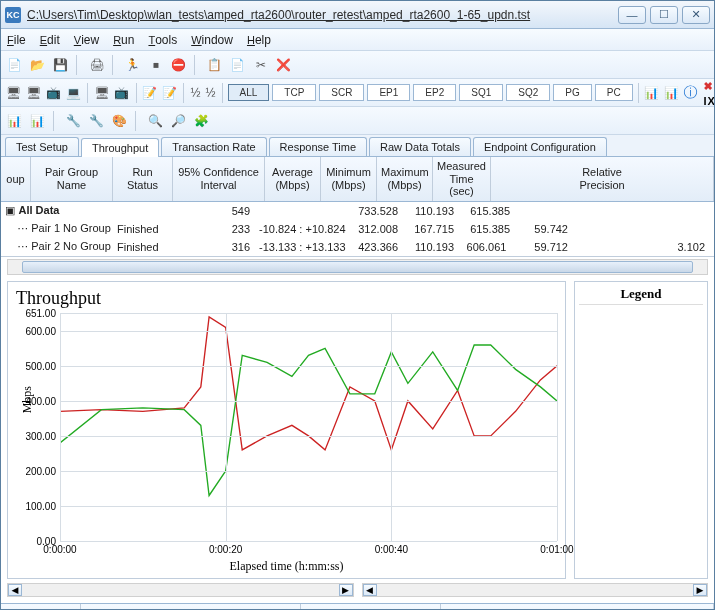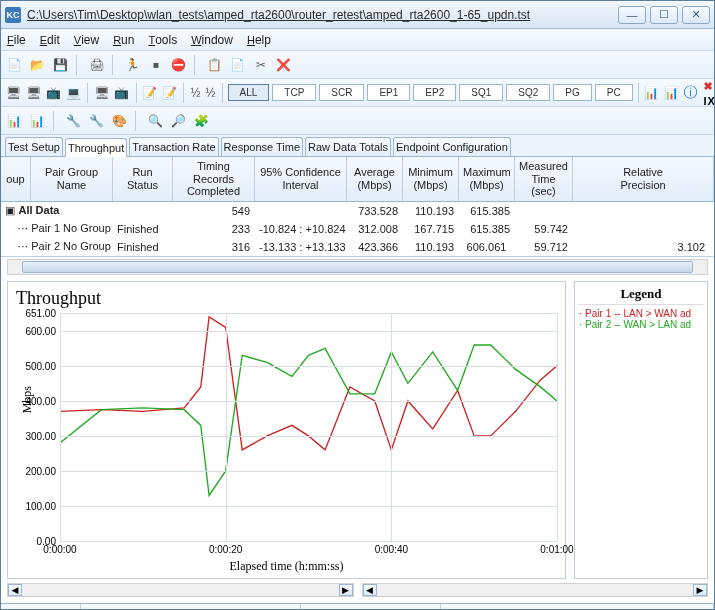--- a/index.html
+++ b/index.html
@@ -14,21 +14,21 @@
 .menubar span u { text-decoration: underline; }
 .toolbar { height:28px; background:linear-gradient(#f5faff,#e8f1fb); border-bottom:1px solid #c9d8e8; display:flex; align-items:center; padding:0 4px; gap:3px;}
 .tbtn { width:20px; height:20px; border:1px solid transparent; display:flex; align-items:center; justify-content:center; font-size:12px; color:#555;}
 .tsep { width:6px; height:20px; border-left:1px solid #c0cddc; margin:0 2px;}
 .tlbl { padding:2px 11px; border:1px solid #9bb7d4; background:#fff; font-size:10px; color:#333;}
 .tlbl.active { background:#e0ecf8; border-color:#5a7fa0;}
 .brand { margin-left:auto; display:flex; align-items:center; gap:6px; padding-right:6px;}
 .brand .ix { font-weight:bold; font-size:13px; letter-spacing:1px;}
 .brand .ix .x { color:#d73333;}
 .tabs { height:22px; background:#ecf3fb; border-bottom:1px solid #9bb7d4; display:flex; align-items:flex-end; padding-left:4px;}
-.tab { padding:3px 2px; border:1px solid #9bb7d4; border-bottom:none; background:linear-gradient(#f6fbff,#e4eef9); margin-right:2px; font-size:11px; color:#222; border-radius:3px 3px 0 0;}
+.tab { padding:3px 10px; border:1px solid #9bb7d4; border-bottom:none; background:linear-gradient(#f6fbff,#e4eef9); margin-right:2px; font-size:11px; color:#222; border-radius:3px 3px 0 0;}
 .tab.active { background:#fff; font-weight:normal; position:relative; top:1px; }
 .grid { border-bottom:1px solid #c0cddc; }
 .ghead { display:flex; background:linear-gradient(#f4f9ff,#e3edf8); border-bottom:1px solid #9bb7d4;}
 .gcell { border-right:1px solid #c0cddc; padding:3px 4px; font-size:11px; color:#222; text-align:center; display:flex; flex-direction:column; justify-content:center; line-height:1.15;}
 .gbody .row { display:flex; height:18px; align-items:center;}
 .gbody .cell { border-right:1px solid transparent; padding:1px 4px; font-size:11px; color:#222; white-space:nowrap; overflow:hidden;}
 .bold { font-weight:normal; }
 .scroll { height:16px; background:#f0f0f0; border:1px solid #d0d0d0; display:flex; align-items:center; margin:2px 6px;}
 .scroll .thumb { height:12px; background:linear-gradient(#e8f1fb,#c9d8e8); border:1px solid #9bb7d4; border-radius:2px; margin:0 14px; flex:1;}
 .chartwrap { display:flex; padding:4px 6px 0 6px; gap:8px; height:302px;}
@@ -144,21 +144,20 @@
   <div class="tab">Response Time</div>
   <div class="tab">Raw Data Totals</div>
   <div class="tab">Endpoint Configuration</div>
 </div>
 
 <div class="grid">
   <div class="ghead">
     <div class="gcell" style="width:30px">oup</div>
     <div class="gcell" style="width:82px">Pair Group<br>Name</div>
     <div class="gcell" style="width:60px">Run Status</div>
-    <div class="gcell" style="width:82px">Timing Records<br>Completed</div>
     <div class="gcell" style="width:92px">95% Confidence<br>Interval</div>
     <div class="gcell" style="width:56px">Average<br>(Mbps)</div>
     <div class="gcell" style="width:56px">Minimum<br>(Mbps)</div>
     <div class="gcell" style="width:56px">Maximum<br>(Mbps)</div>
     <div class="gcell" style="width:58px">Measured<br>Time (sec)</div>
     <div class="gcell" style="flex:1">Relative<br>Precision</div>
   </div>
   <div class="gbody" id="gbody">
       <div class="row">
         <div class="cell" style="width:112px;text-align:left">▣ <b>All Data</b></div>
@@ -229,24 +228,20 @@
         <div class="xtick" style="left: 33.3333%;">0:00:20</div>
         <div class="gridline" style="top: 0px; bottom: 0px; left: 66.6667%; width: 1px;"></div>
         <div class="xtick" style="left: 66.6667%;">0:00:40</div>
         <div class="gridline" style="top: 0px; bottom: 0px; left: 100%; width: 1px;"></div>
         <div class="xtick" style="left: 100%;">0:01:00</div>
       </div>
     <div class="xaxis-label">Elapsed time (h:mm:ss)</div>
   </div>
   <div class="legendbox">
     <div class="lh">Legend</div>
-    <div id="legend-items">
-        <div class="legend-item le-red">· Pair 1 -- LAN &gt; WAN ad</div>
-        <div class="legend-item le-grn">· Pair 2 -- WAN &gt; LAN ad</div>
-      </div>
   </div>
 </div>
 
 <div class="chartscroll">
   <div class="sbar">
     <div class="sbtn">◀</div>
     <div style="flex:1"></div>
     <div class="sbtn">▶</div>
   </div>
   <div class="sbar" style="width:134px">

